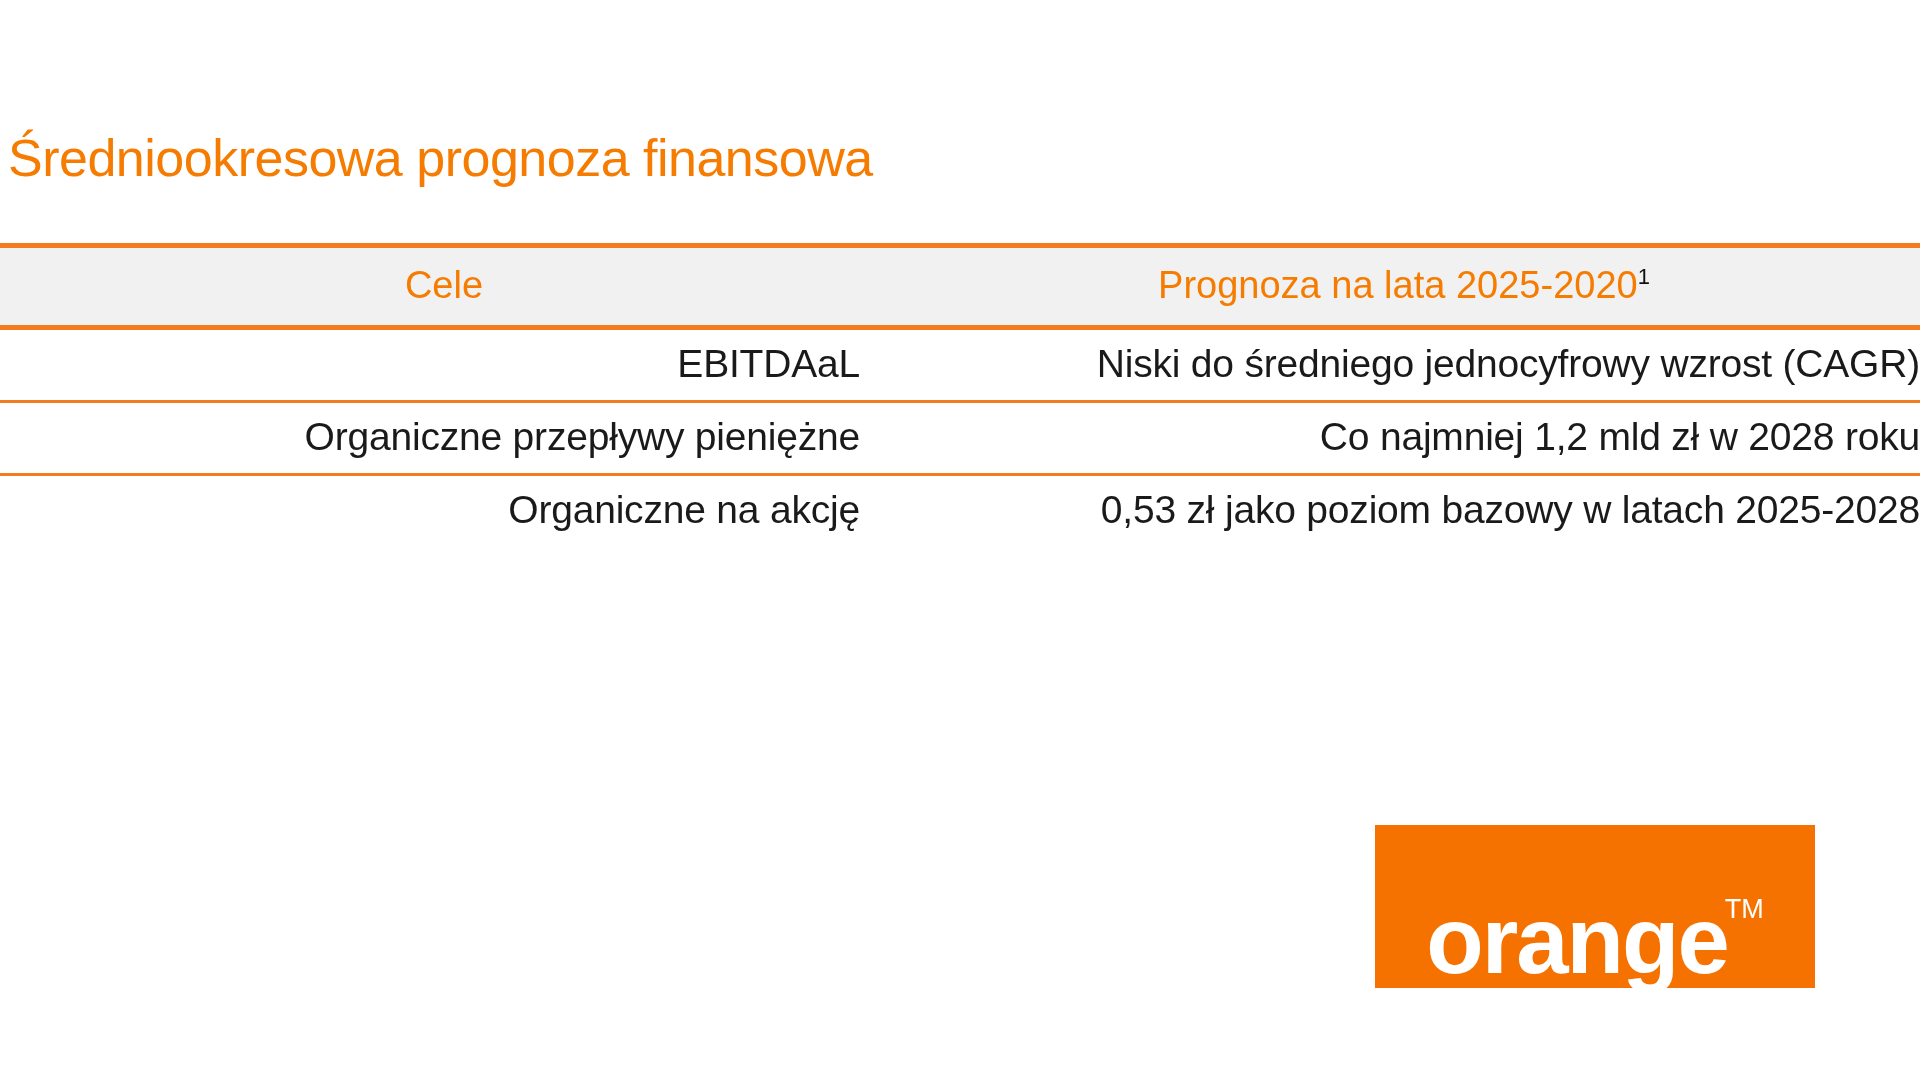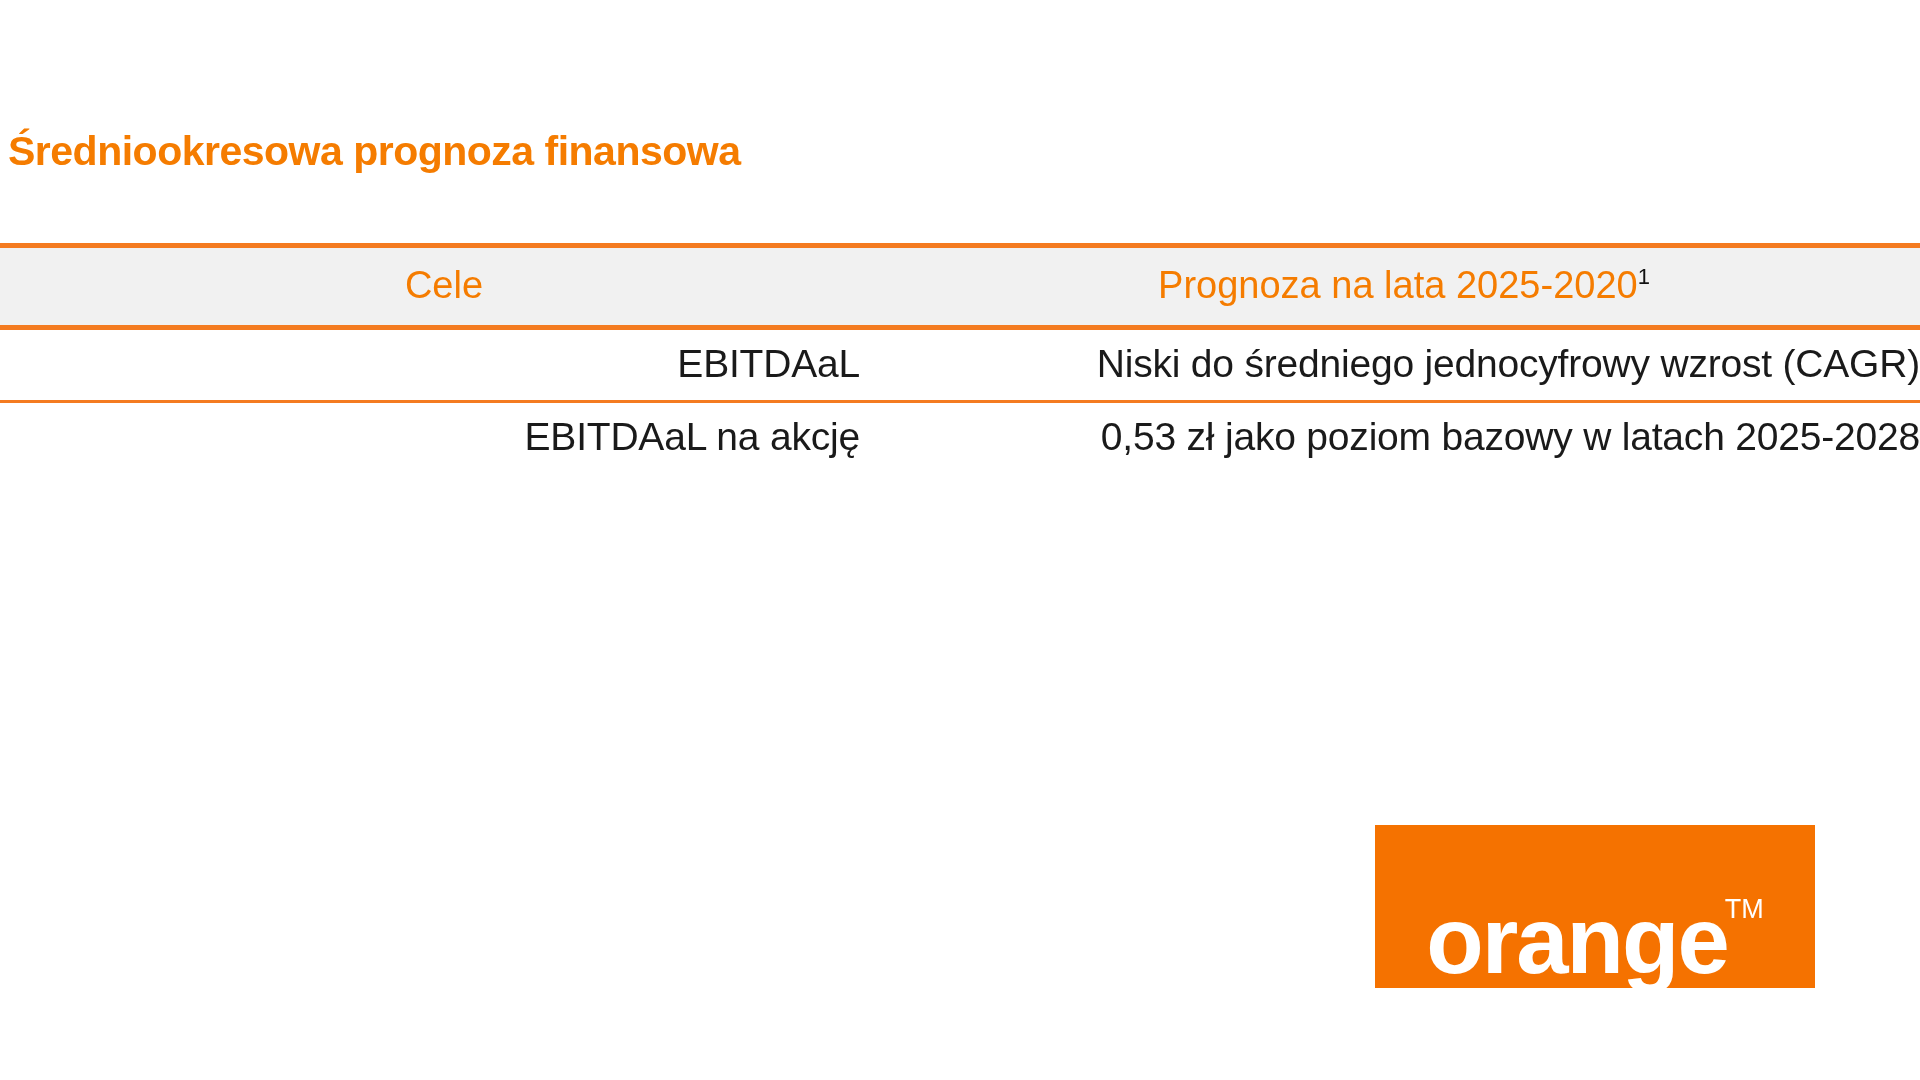--- a/index.html
+++ b/index.html
@@ -20,22 +20,22 @@
     position: absolute;
     inset: 0;
     background: #ffffff;
   }
 
   
   .slide-title {
     position: absolute;
     left: 8px;
     top: 128px;
-    font-size: 41px;
-    font-weight: bold;
+    font-size: 52px;
+    font-weight: normal;
     letter-spacing: -0.5px;
     color: #f57c00;
     white-space: nowrap;
   }
 
   
   .forecast-table {
     position: absolute;
     left: 0px;
     top: 243px;
@@ -143,21 +143,25 @@
           <span>Prognoza na lata 2025-2020</span><span class="sup-note">1</span>
         </th>
       </tr>
     </thead>
     <tbody>
       <tr>
         <td>EBITDAaL</td>
         <td>Niski do średniego jednocyfrowy wzrost (CAGR)</td>
       </tr>
       <tr>
-        <td>EBITDAaL na akcję</td>
+        <td>Organiczne przepływy pieniężne</td>
+        <td>Co najmniej 1,2 mld zł w 2028 roku</td>
+      </tr>
+      <tr>
+        <td>Organiczne na akcję</td>
         <td>0,53 zł jako poziom bazowy w latach 2025-2028</td>
       </tr>
     </tbody>
   </table>
 
   <div class="logo-block">
     <div class="logo-inner">
       <span class="logo-wordmark">orange</span>
       <span class="logo-tm">TM</span>
     </div>

